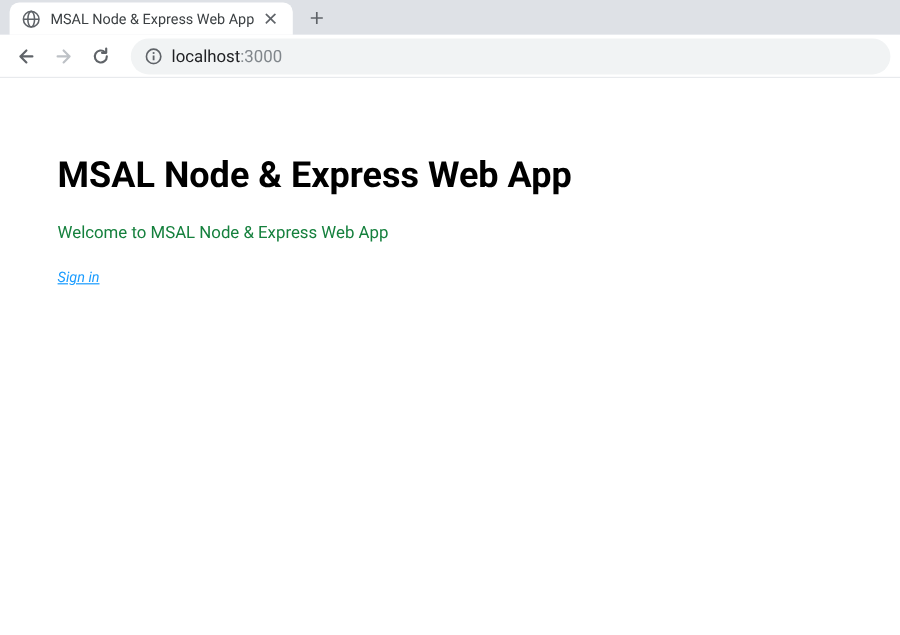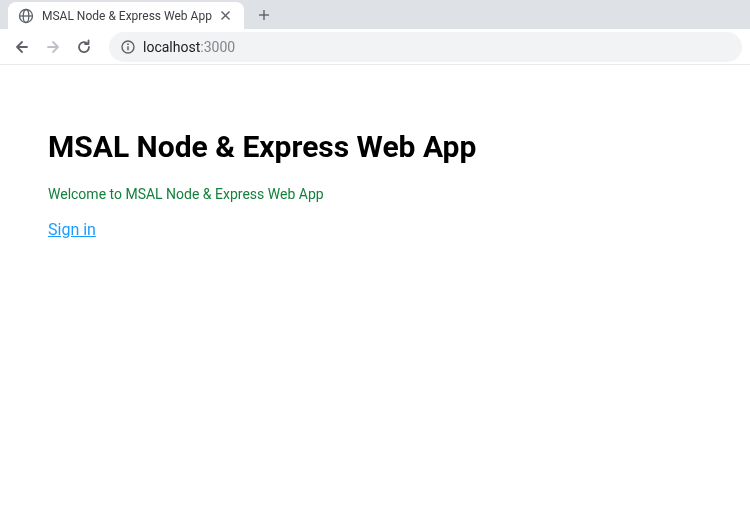--- a/index.html
+++ b/index.html
@@ -126,24 +126,25 @@
       font-weight: bold;
       color: #000000;
       margin-bottom: 22px;
     }
     .page-welcome {
       font-size: 14px;
       color: #15803d;
       margin-bottom: 18px;
     }
     .signin-link {
-      font-size: 16px;
+      font-size: 12px;
       color: #1a9cff;
       text-decoration: underline;
       cursor: pointer;
+      font-style: italic;
     }
     svg {
       display: block;
     }
   </style>
 </head>
 <body>
 
 <div class="browser-chrome">
   <div class="tab">

